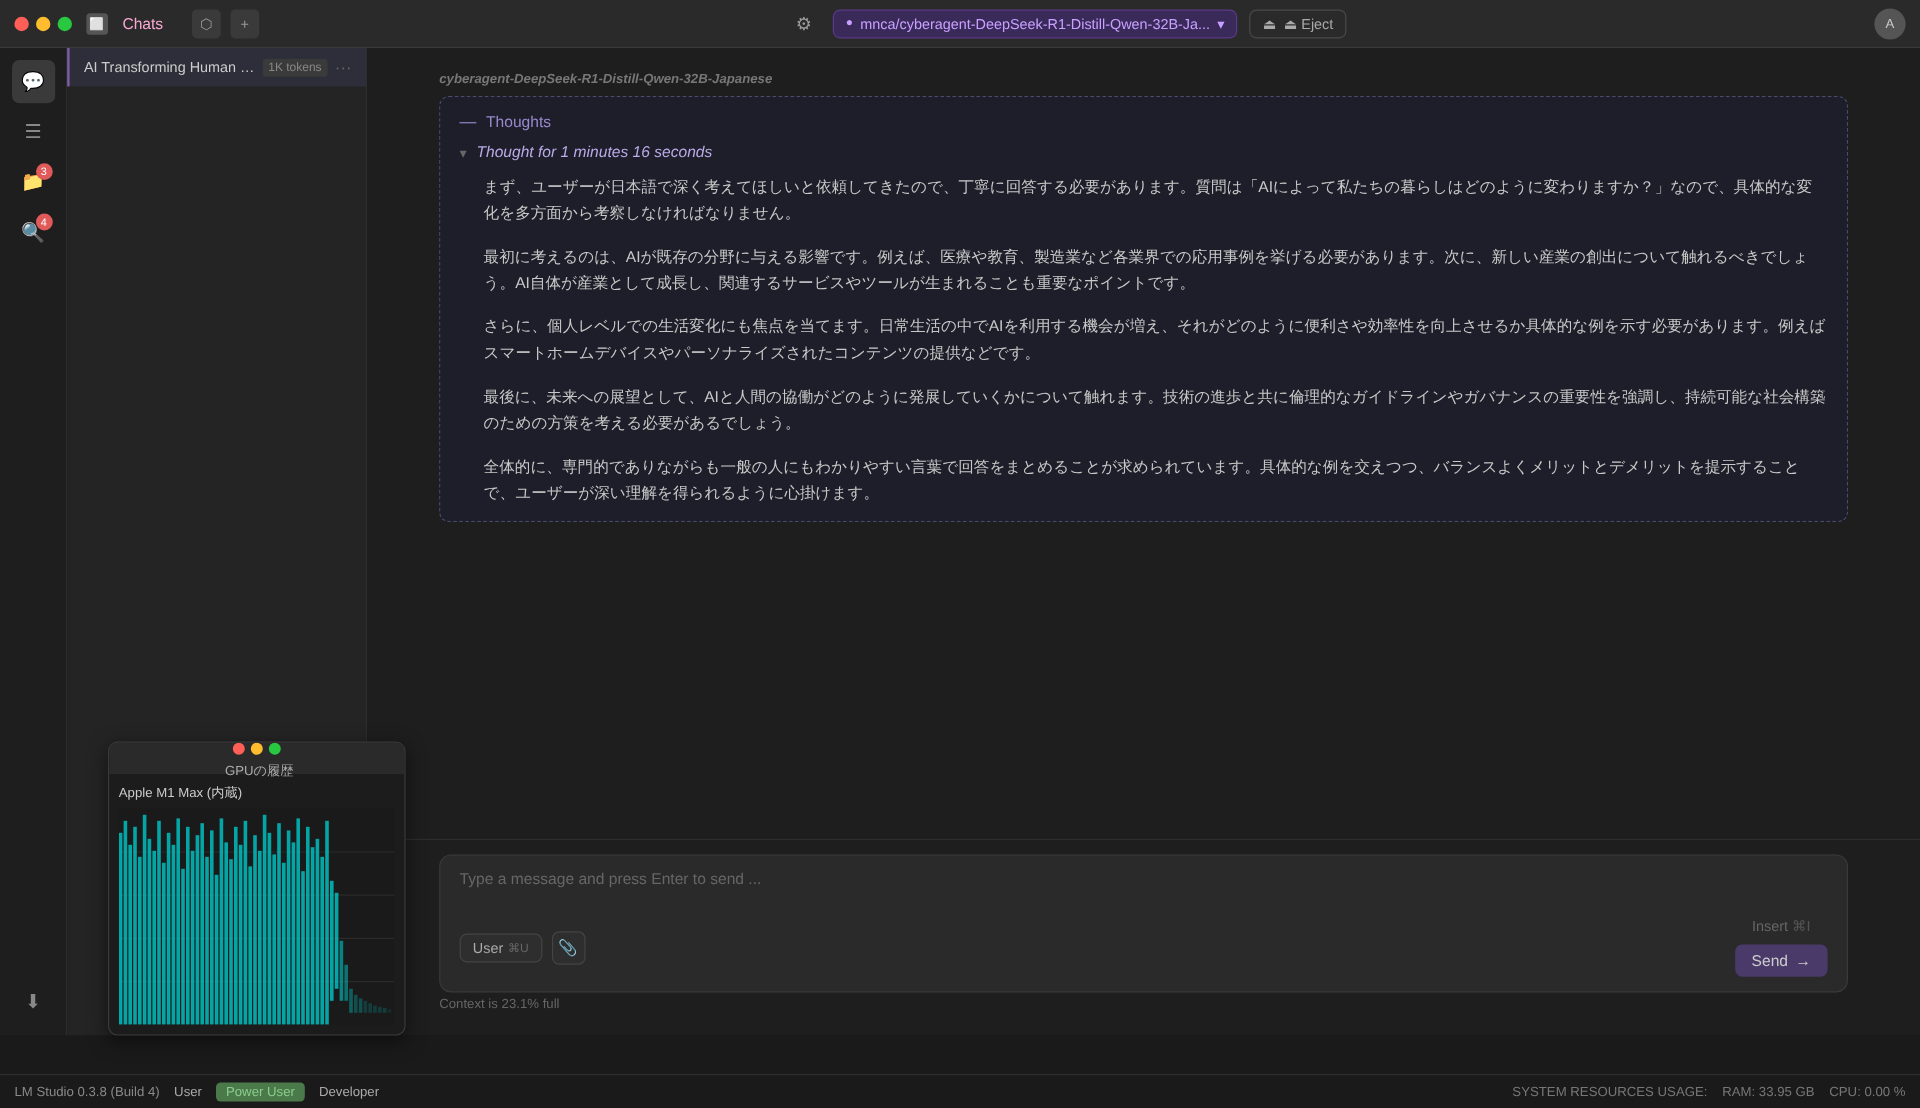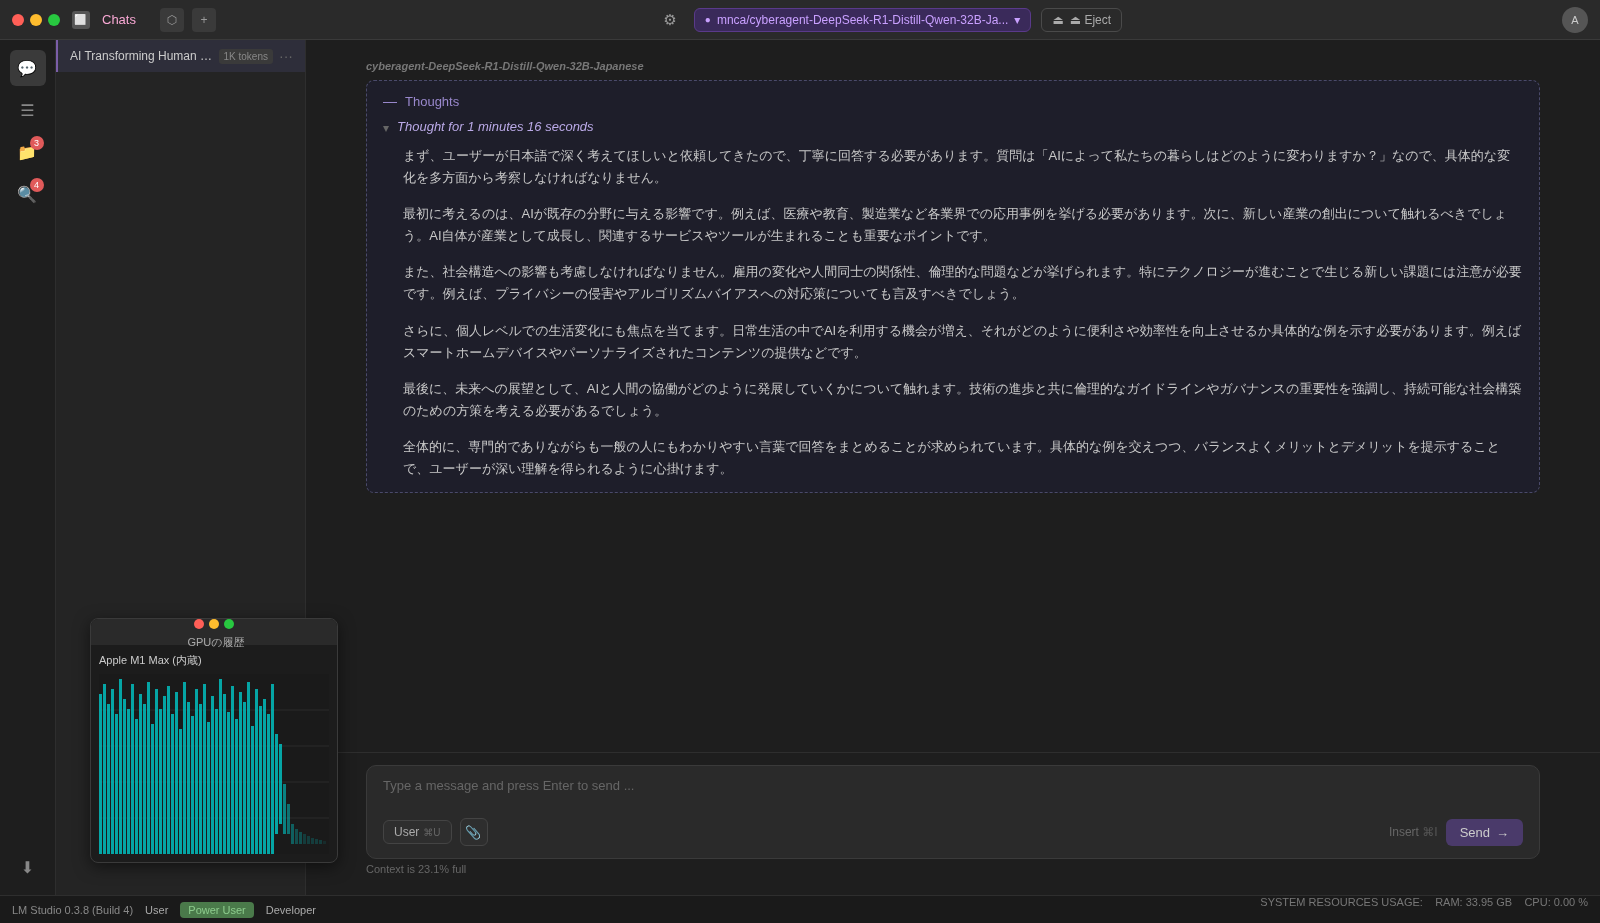--- a/index.html
+++ b/index.html
@@ -392,20 +392,21 @@
       align-items: center;
       justify-content: center;
       cursor: pointer;
       font-size: 13px;
       color: #888;
     }
     .input-right {
       display: flex;
       gap: 8px;
       align-items: center;
+      flex-direction: column;
     }
     .insert-btn {
       background: transparent;
       border: none;
       font-size: 12px;
       color: #666;
       cursor: pointer;
     }
     .send-btn {
       background: #4a3a6a;
@@ -426,23 +427,25 @@
       color: #666;
       padding: 4px 0 8px;
     }
 
     
     .status-bar {
       height: 28px;
       background: #1a1a1a;
       border-top: 1px solid #2e2e2e;
       display: flex;
+      align-items: center;
       padding: 0 12px;
       justify-content: space-between;
       flex-shrink: 0;
+      margin-top: 32px;
     }
     .status-left {
       display: flex;
       gap: 12px;
       align-items: center;
       font-size: 11px;
       color: #888;
     }
     .status-badge-power {
       background: #4a7a4a;
@@ -587,21 +590,20 @@
         </div>
 
         <div class="thought-row">
           <span class="chevron-icon">▾</span>
           <span class="thought-title">Thought for 1 minutes 16 seconds</span>
         </div>
 
         <div class="thought-body">
           <p class="thought-paragraph">まず、ユーザーが日本語で深く考えてほしいと依頼してきたので、丁寧に回答する必要があります。質問は「AIによって私たちの暮らしはどのように変わりますか？」なので、具体的な変化を多方面から考察しなければなりません。</p>
           <p class="thought-paragraph">最初に考えるのは、AIが既存の分野に与える影響です。例えば、医療や教育、製造業など各業界での応用事例を挙げる必要があります。次に、新しい産業の創出について触れるべきでしょう。AI自体が産業として成長し、関連するサービスやツールが生まれることも重要なポイントです。</p>
-          <p class="thought-paragraph">また、社会構造への影響も考慮しなければなりません。雇用の変化や人間同士の関係性、倫理的な問題などが挙げられます。特にテクノロジーが進むことで生じる新しい課題には注意が必要です。例えば、プライバシーの侵害やアルゴリズムバイアスへの対応策についても言及すべきでしょう。</p>
           <p class="thought-paragraph">さらに、個人レベルでの生活変化にも焦点を当てます。日常生活の中でAIを利用する機会が増え、それがどのように便利さや効率性を向上させるか具体的な例を示す必要があります。例えばスマートホームデバイスやパーソナライズされたコンテンツの提供などです。</p>
           <p class="thought-paragraph">最後に、未来への展望として、AIと人間の協働がどのように発展していくかについて触れます。技術の進歩と共に倫理的なガイドラインやガバナンスの重要性を強調し、持続可能な社会構築のための方策を考える必要があるでしょう。</p>
           <p class="thought-paragraph">全体的に、専門的でありながらも一般の人にもわかりやすい言葉で回答をまとめることが求められています。具体的な例を交えつつ、バランスよくメリットとデメリットを提示することで、ユーザーが深い理解を得られるように心掛けます。</p>
         </div>
       </div>
     </div>
 
     <div class="input-area">
       <div class="input-box">
         <div class="input-text">Type a message and press Enter to send ...</div>

